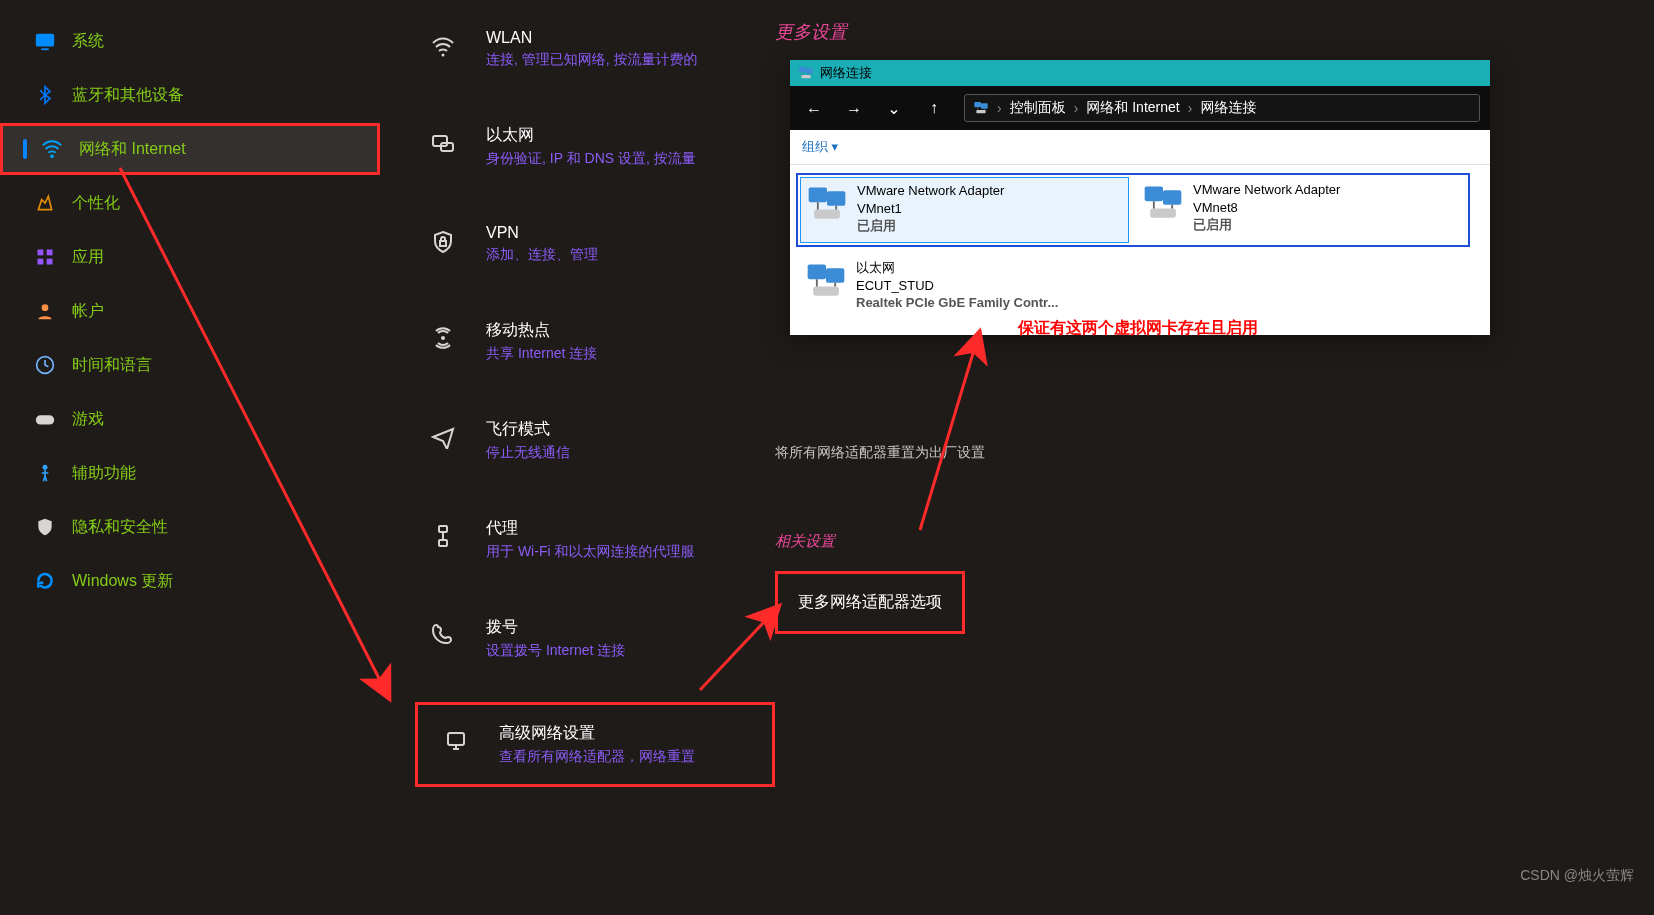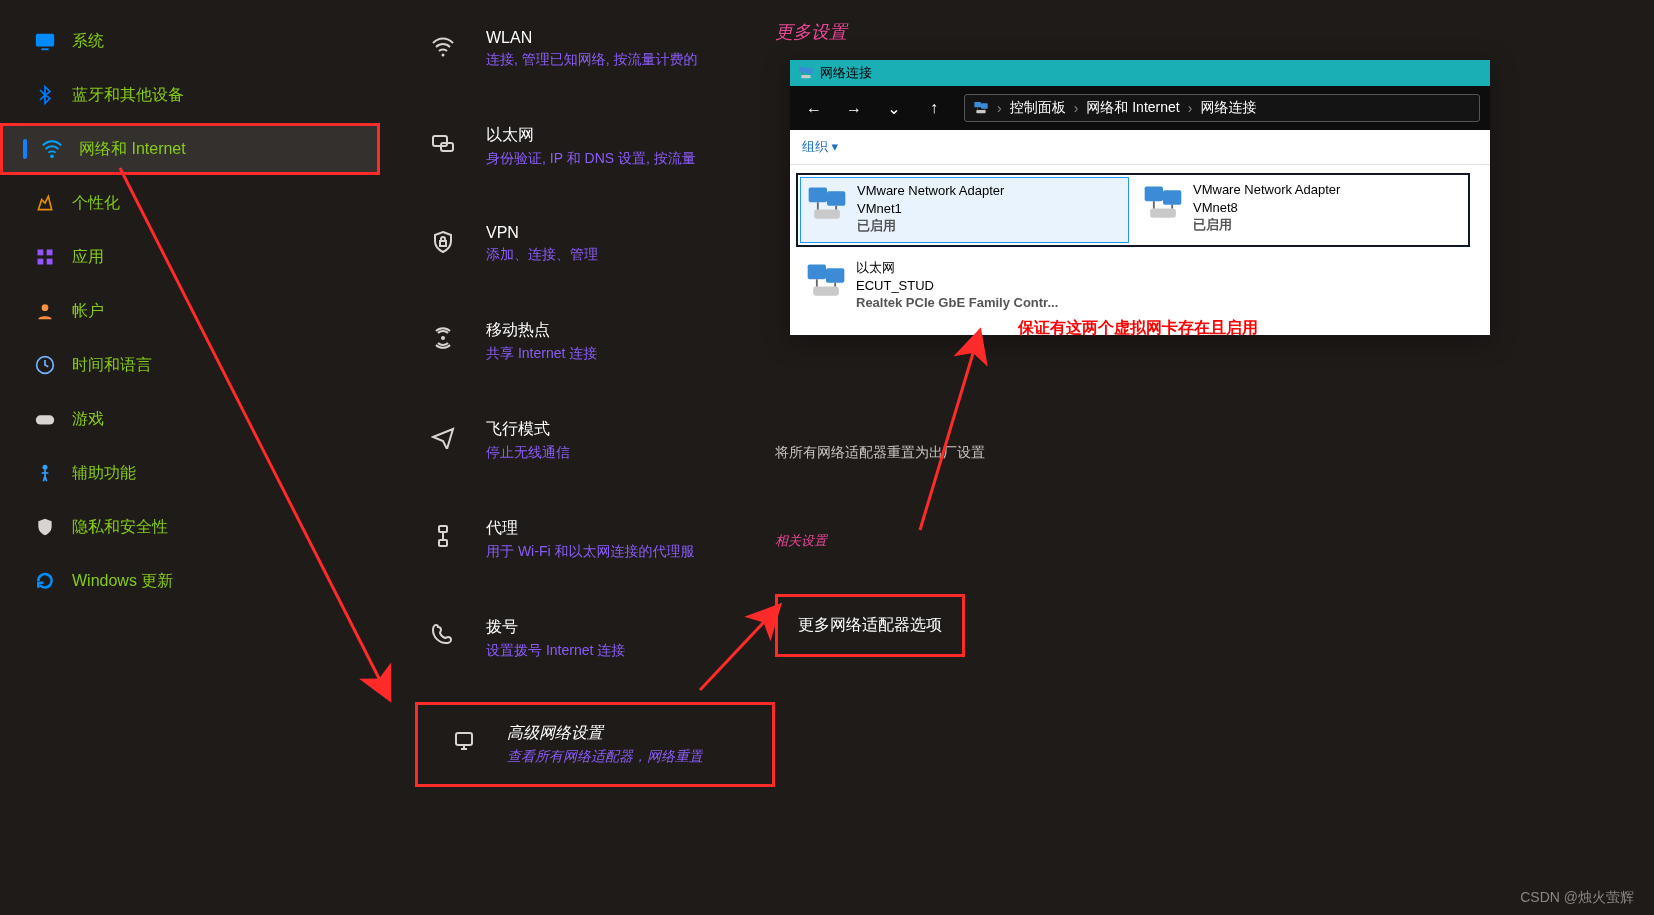--- a/index.html
+++ b/index.html
@@ -32,23 +32,23 @@
   .exp-breadcrumb .sep { color:#888; }
   .exp-toolbar { background:#fff; color:#1a6fbf; font-size:13px; padding:8px 12px; border-bottom:1px solid #e0e0e0;}
   .exp-body { background:#fff; padding:8px 6px 16px 6px; display:flex; flex-wrap:wrap; gap:8px; min-height:170px;}
   .adapter { display:flex; width:330px; padding:4px; gap:8px; align-items:flex-start; cursor:pointer;}
   .adapter.selected { border:1px solid #2196f3; background:#e8f3fd; }
   .adapter .nic-icon { width:44px; height:44px; flex:0 0 44px; }
   .adapter .texts { font-size:13px; line-height:1.35; }
   .adapter .name { color:#000; }
   .adapter .sub1 { color:#000; }
   .adapter .sub2 { color:#555;font-weight:bold; }
-  .adapter-row-box { border:2px solid #0f172a; padding:2px; display:flex; gap:8px; width:674px;}
+  .adapter-row-box { border:2px solid #1d4ed8; padding:2px; display:flex; gap:8px; width:674px;}
   .annotation { position:absolute; color:#ff0000; font-weight:bold; font-size:16px; white-space:nowrap;}
-  .watermark { position:absolute; right:20px; bottom:8px; color:#8a8582; font-size:14px;margin-left:36px;}
+  .watermark { position:absolute; right:20px; bottom:30px; color:#8a8582; font-size:14px;margin-left:36px;}
   
   svg.overlay { position:absolute; left:0; top:0; width:1654px; height:915px; pointer-events:none; }
   
   .ic-system { color:#008cff; }
   .ic-bt { color:#0078ff; }
   .ic-net { color:#00a4ff; }
   .ic-pers { color:#e38e00; }
   .ic-apps { color:#9455ff; }
   .ic-acct { color:#ff9144; }
   .ic-time { color:#73b3ff; }
@@ -308,38 +308,38 @@
     <span class="icon-box">
         <svg width="24" height="24">
           <use href="#i-dial"></use>
         </svg>
       </span>
     <div>
         <div class="title">拨号</div>
         <div class="sub">设置拨号 Internet 连接</div>
       </div>
   </div>
-  <div class="mid-item red-box" style="padding:18px 28px;font-style:italic;">
+  <div class="mid-item red-box" style="padding:18px 20px;">
     <span class="icon-box">
         <svg width="24" height="24">
           <use href="#i-adv"></use>
         </svg>
       </span>
     <div>
         <div class="title">高级网络设置</div>
         <div class="sub">查看所有网络适配器，网络重置</div>
       </div>
   </div>
 </div>
 
 <div class="right">
   <div class="right-heading">更多设置</div>
   <div style="height:350px"></div>
   <div class="right-sub-text">将所有网络适配器重置为出厂设置</div>
-  <div class="right-heading" style="font-size:13px;margin-bottom:44px;">相关设置</div>
+  <div class="right-heading" style="font-size:15px;margin-bottom:20px;">相关设置</div>
   <div class="related-box red-box">更多网络适配器选项</div>
 </div>
 
 <div class="explorer">
   <div class="exp-title">
     <svg width="16" height="16">
         <use href="#i-nic"></use>
       </svg>
     <span>网络连接</span>
   </div>

